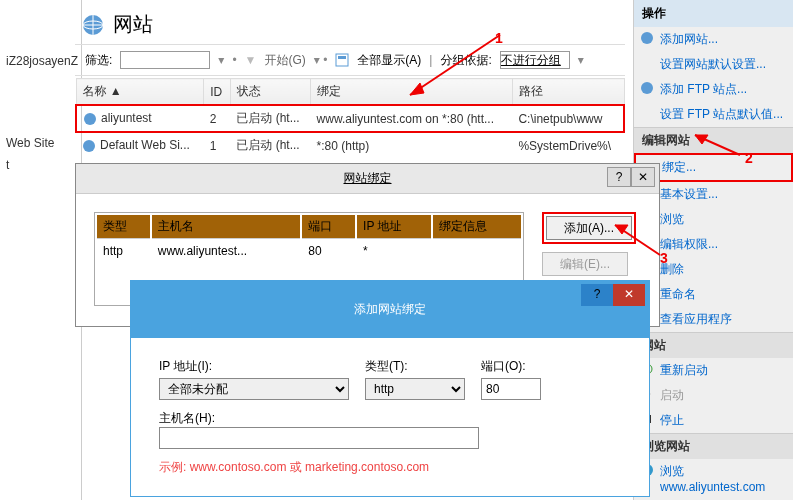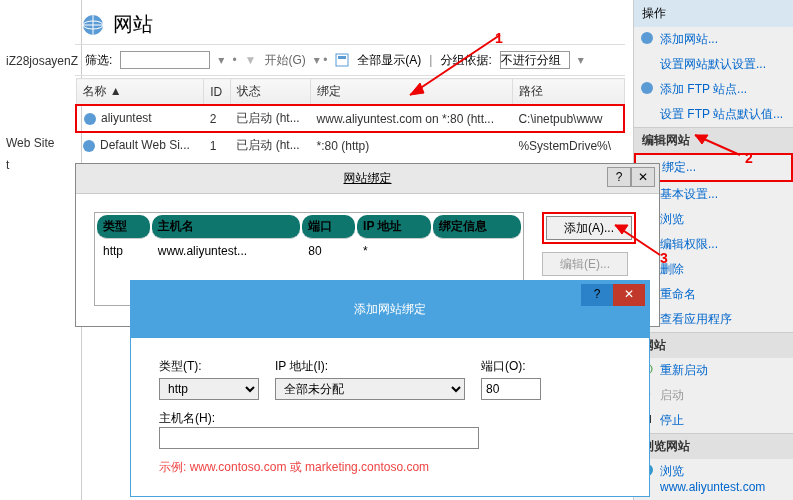--- a/index.html
+++ b/index.html
@@ -10,45 +10,45 @@
 
 .main-panel { position: absolute; left: 75px; top: 5px; width: 550px; }
 .title-row { display: flex; align-items: center; gap: 8px; padding: 6px; }
 .globe-big { width: 24px; height: 24px; }
 .title-text { font-size: 20px; }
 
 .filter-row { display: flex; align-items: center; gap: 8px; padding: 6px 10px; border-top: 1px solid #ddd; border-bottom: 1px solid #ddd; }
 .filter-input { width: 90px; height: 18px; border: 1px solid #999; }
 .filter-sep { color: #888; }
 .filter-label { color: #666; }
-.group-input { width: 70px; height: 18px; border: 1px solid #999; }
+.group-input { width: 70px; height: 18px; border: 1px solid #999; text-decoration: underline; }
 
 .sites-table { width: 100%; border-collapse: collapse; margin-top: 2px; }
 .sites-table th { text-align: left; padding: 4px 6px; background: linear-gradient(#f8f8f8,#eee); border: 1px solid #ddd; font-weight: normal; color: #333; }
 .sites-table td { padding: 4px 6px; color: #333; }
 .row-highlight td { border-top: 2px solid #e00; border-bottom: 2px solid #e00; }
 .row-highlight td:first-child { border-left: 2px solid #e00; }
 .row-highlight td:last-child { border-right: 2px solid #e00; }
 .globe-sm { width: 14px; height: 14px; display: inline-block; vertical-align: middle; margin-right: 4px; }
 
 .right-panel { position: absolute; right: 0; top: 0; width: 160px; height: 500px; background: #efefef; border-left: 1px solid #ccc; }
-.right-title { background: #d8e6f2; padding: 5px 8px; font-weight: normal; }
+.right-title { background: #d8e6f2; padding: 5px 8px; font-weight: bold; }
 .right-item { padding: 4px 8px 4px 26px; color: #0066cc; position: relative; cursor: pointer; }
 .right-item.group-head { color: #333; font-weight: bold; padding-left: 8px; background: #e0e0e0; border-top: 1px solid #ccc; }
 .right-item.disabled { color: #999; }
 .right-item .icon-wrap { position: absolute; left: 6px; top: 4px; width: 14px; height: 14px; }
 .red-box { border: 2px solid #e00; }
 
 .dialog1 { position: absolute; left: 75px; top: 163px; width: 585px; background: #fff; border: 1px solid #888; }
 .dlg-title { background: #e8e8e8; padding: 6px; text-align: center; border-bottom: 1px solid #ccc; position: relative; text-decoration: underline; }
 .dlg-btns { position: absolute; right: 4px; top: 3px; display: flex; }
 .dlg-btn { width: 24px; height: 20px; border: 1px solid #999; background: #ddd; text-align: center; line-height: 18px; }
 .dlg1-body { padding: 18px; display: flex; gap: 18px; align-items: flex-start; }
 .bindings-table { width: 430px; border: 1px solid #aaa; }
-.bindings-table th { text-align: left; padding: 3px 6px; background: #0f766e; border-bottom: 1px solid #ccc; font-weight: bold; border-radius: 10px; }
+.bindings-table th { text-align: left; padding: 3px 6px; background: #a16207; border-bottom: 1px solid #ccc; font-weight: normal; }
 .bindings-table td { padding: 3px 6px; }
 .dlg1-buttons { display: flex; flex-direction: column; gap: 8px; }
 .dlg1-buttons button { width: 86px; height: 24px; border: 1px solid #888; background: #f0f0f0; text-align: center; }
 .dlg1-buttons button.disabled { color: #999; border-color: #bbb; }
 .btn-red-wrap { border: 2px solid #e00; padding: 2px; }
 
 .dialog2 { position: absolute; left: 130px; top: 280px; width: 520px; background: #fff; border: 1px solid #4aa3df; }
 .dlg2-title { background: #4aa3df; color: #fff; padding: 20px; text-align: center; position: relative; }
 .dlg2-btns { position: absolute; right: 4px; top: 3px; display: flex; }
 .dlg2-btn { width: 32px; height: 22px; background: #2c82c9; text-align: center; line-height: 20px; color: #000; }
@@ -214,27 +214,27 @@
 <div class="dialog2">
   <div class="dlg2-title">
     <span>添加网站绑定</span>
     <div class="dlg2-btns">
       <div class="dlg2-btn">?</div>
       <div class="dlg2-btn close">✕</div>
     </div>
   </div>
   <div class="dlg2-body">
     <div class="form-row">
+      <div class="form-col" style="width:190px">
+        <label>IP 地址(I):</label>
+        <select><option>全部未分配</option></select>
+      </div>
       <div class="form-col" style="width:100px">
         <label>类型(T):</label>
         <select><option>http</option></select>
-      </div>
-      <div class="form-col" style="width:190px">
-        <label>IP 地址(I):</label>
-        <select><option>全部未分配</option></select>
       </div>
       <div class="form-col" style="width:60px">
         <label>端口(O):</label>
         <input value="80" style="">
       </div>
     </div>
     <div class="host-row">
       <label>主机名(H):</label><br>
       <input class="host-input" style="">
     </div>

